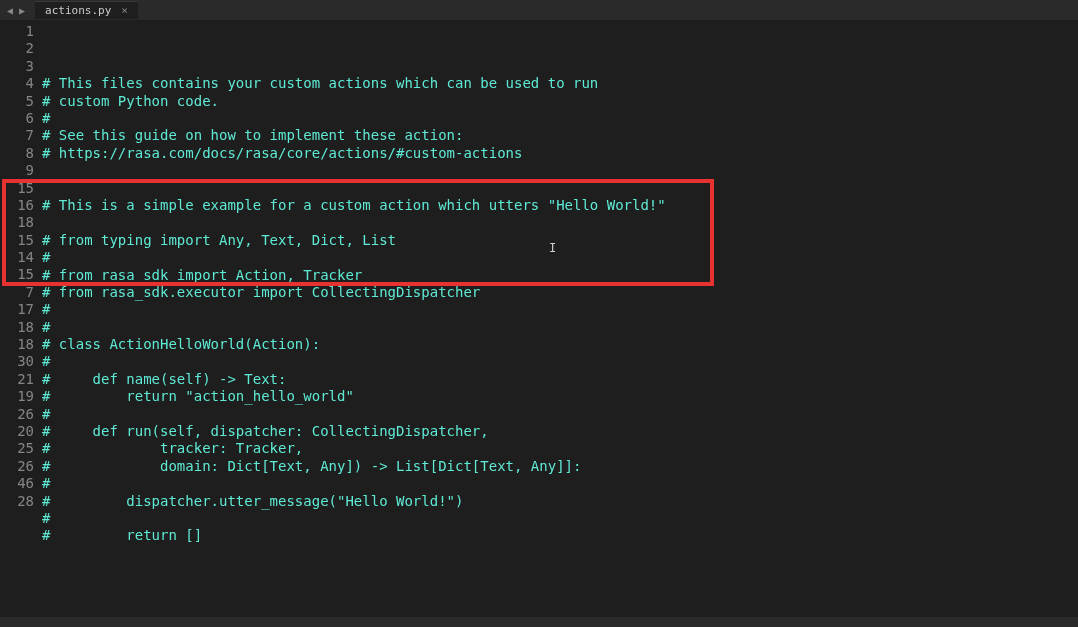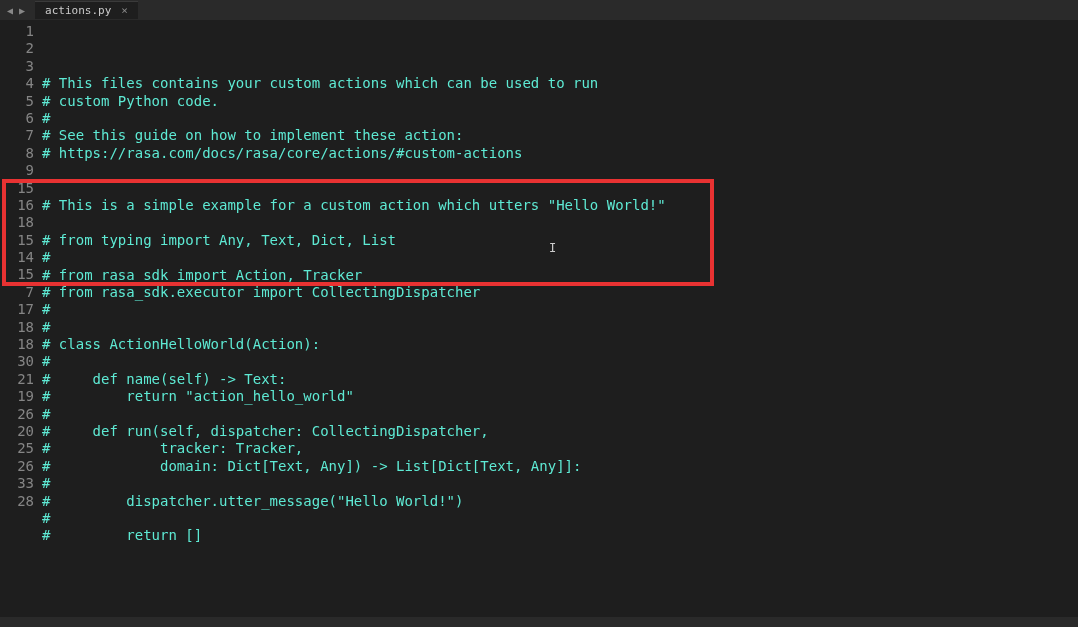--- a/index.html
+++ b/index.html
@@ -145,21 +145,21 @@
       <div class="line-number">17</div>
       <div class="line-number">18</div>
       <div class="line-number">18</div>
       <div class="line-number">30</div>
       <div class="line-number">21</div>
       <div class="line-number">19</div>
       <div class="line-number">26</div>
       <div class="line-number">20</div>
       <div class="line-number">25</div>
       <div class="line-number">26</div>
-      <div class="line-number">33</div>
+      <div class="line-number">46</div>
       <div class="line-number">28</div>
     </div>
   <div class="code-area" id="code-area">
     <span class="cursor-caret" id="caret" style="top: 220px; left: 507px;">I</span>
   <div class="code-line"># This files contains your custom actions which can be used to run</div><div class="code-line"># custom Python code.</div><div class="code-line">#</div><div class="code-line"># See this guide on how to implement these action:</div><div class="code-line"># https://rasa.com/docs/rasa/core/actions/#custom-actions</div><div class="code-line"></div><div class="code-line"></div><div class="code-line"># This is a simple example for a custom action which utters "Hello World!"</div><div class="code-line"></div><div class="code-line"># from typing import Any, Text, Dict, List</div><div class="code-line">#</div><div class="code-line"># from rasa_sdk import Action, Tracker</div><div class="code-line"># from rasa_sdk.executor import CollectingDispatcher</div><div class="code-line">#</div><div class="code-line">#</div><div class="code-line"># class ActionHelloWorld(Action):</div><div class="code-line">#</div><div class="code-line">#     def name(self) -&gt; Text:</div><div class="code-line">#         return "action_hello_world"</div><div class="code-line">#</div><div class="code-line">#     def run(self, dispatcher: CollectingDispatcher,</div><div class="code-line">#             tracker: Tracker,</div><div class="code-line">#             domain: Dict[Text, Any]) -&gt; List[Dict[Text, Any]]:</div><div class="code-line">#</div><div class="code-line">#         dispatcher.utter_message("Hello World!")</div><div class="code-line">#</div><div class="code-line">#         return []</div><div class="code-line"></div></div>
   <div class="highlight-box" id="hbox" style="top: 159px; left: 2px; width: 712px; height: 107px;"></div>
 </div>
 
 <div class="footer"></div>
 

